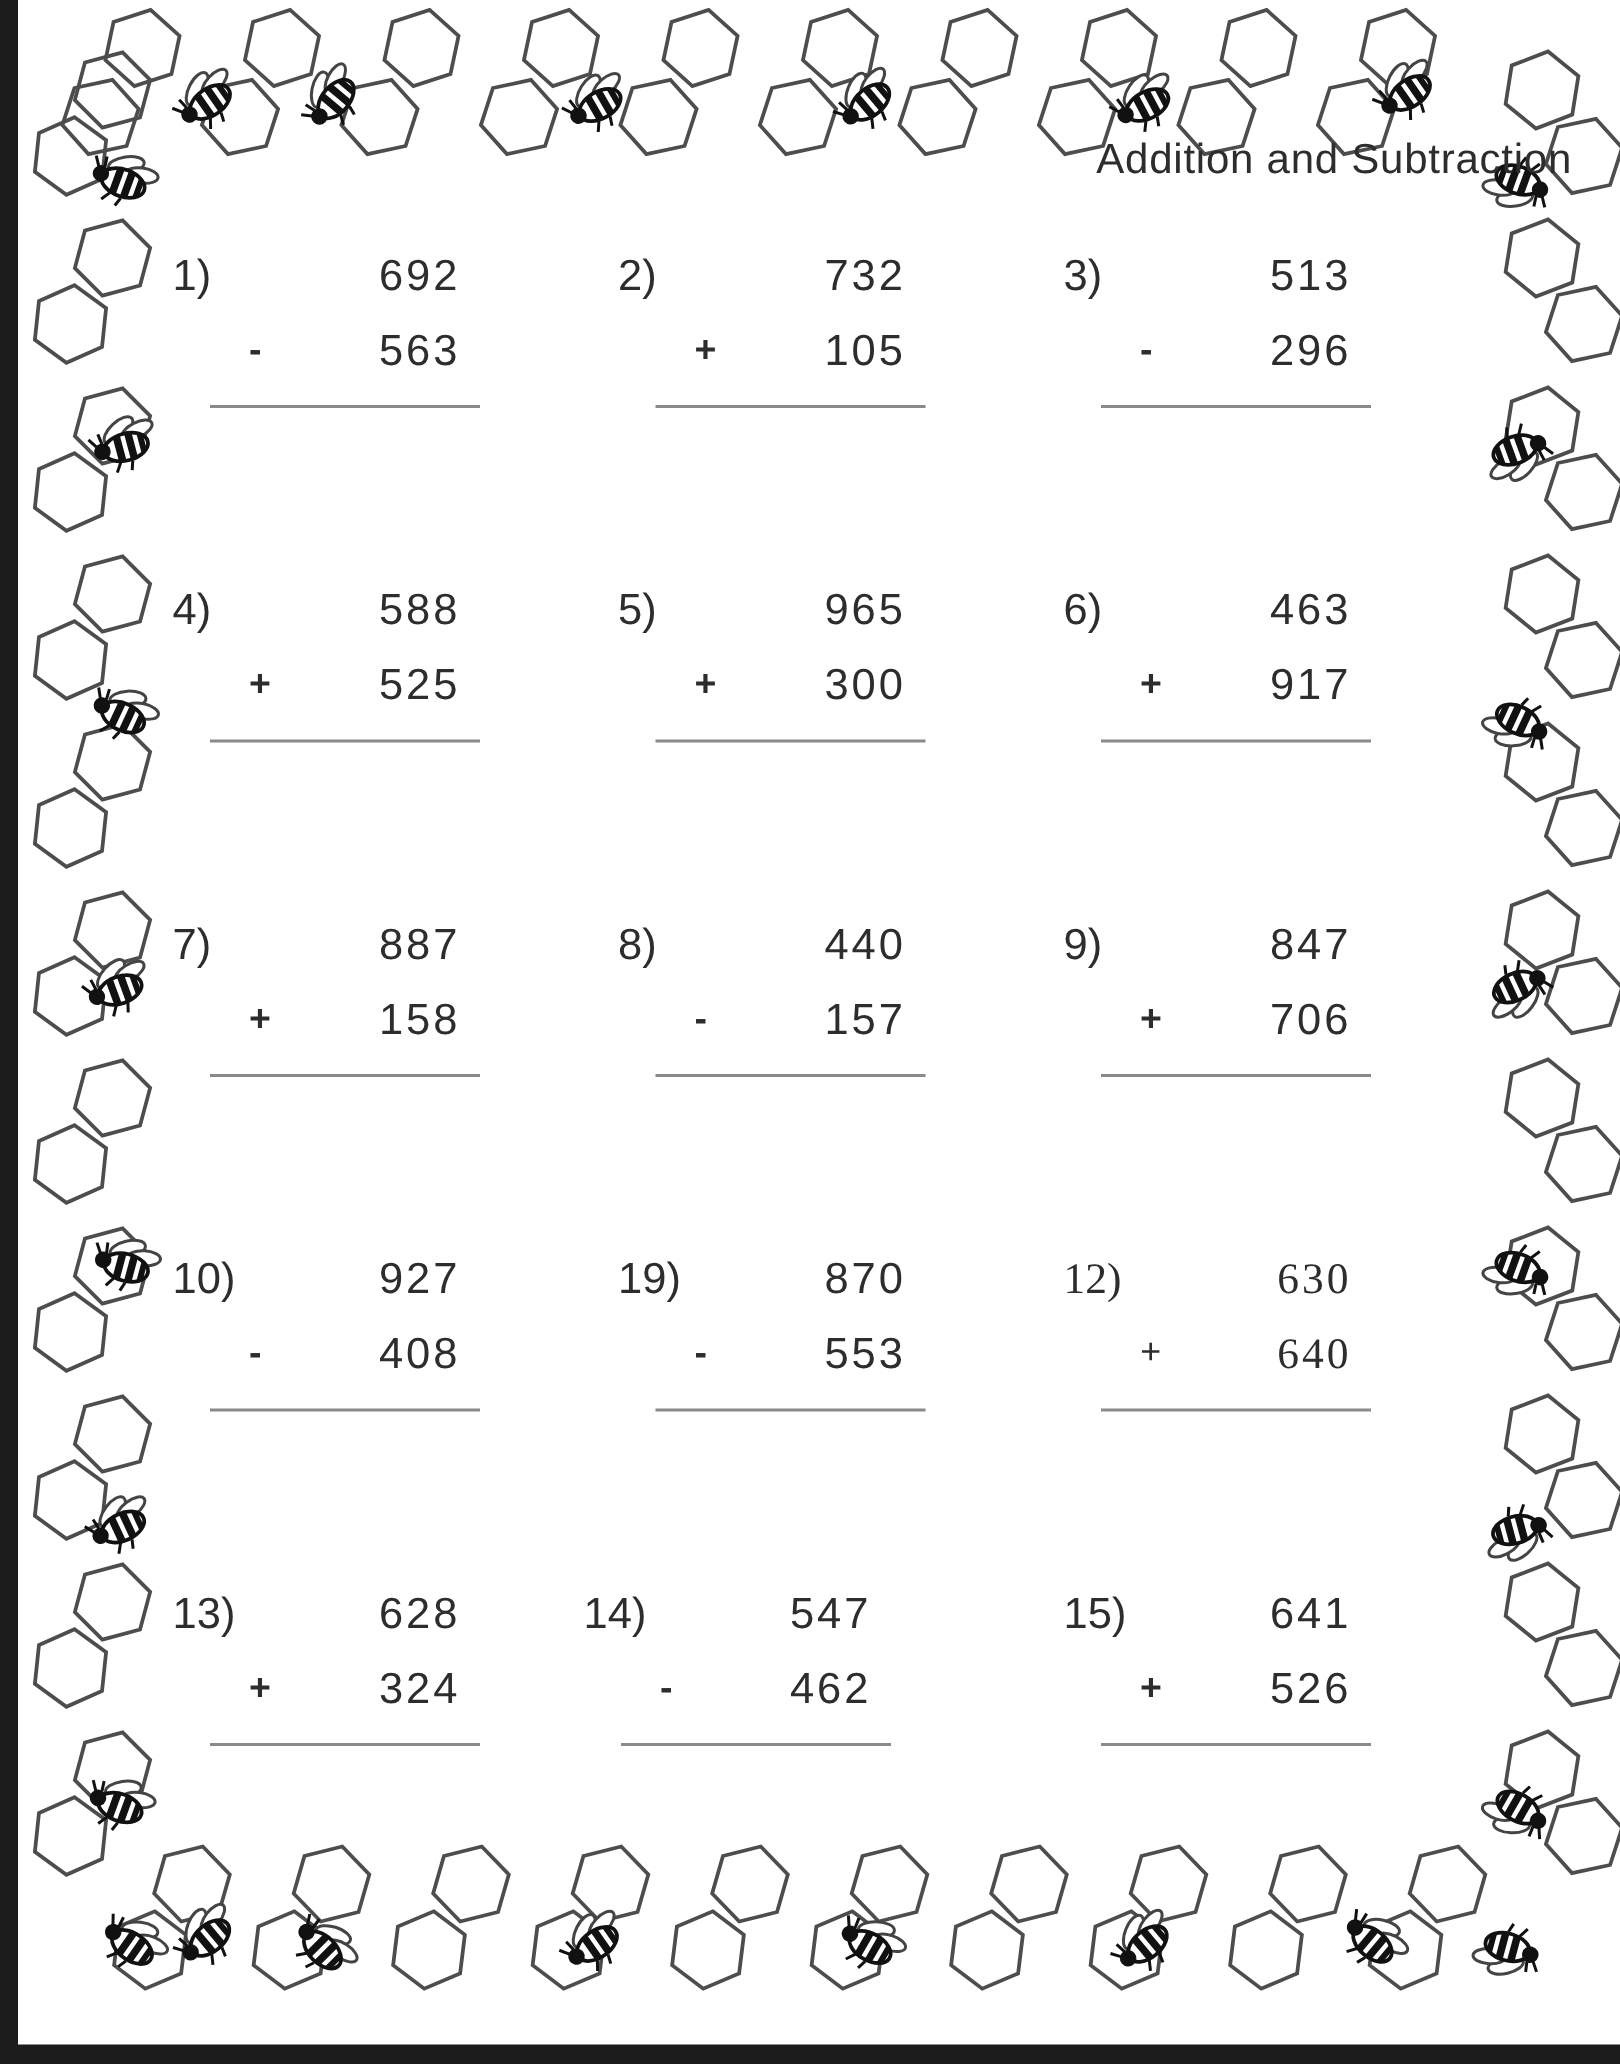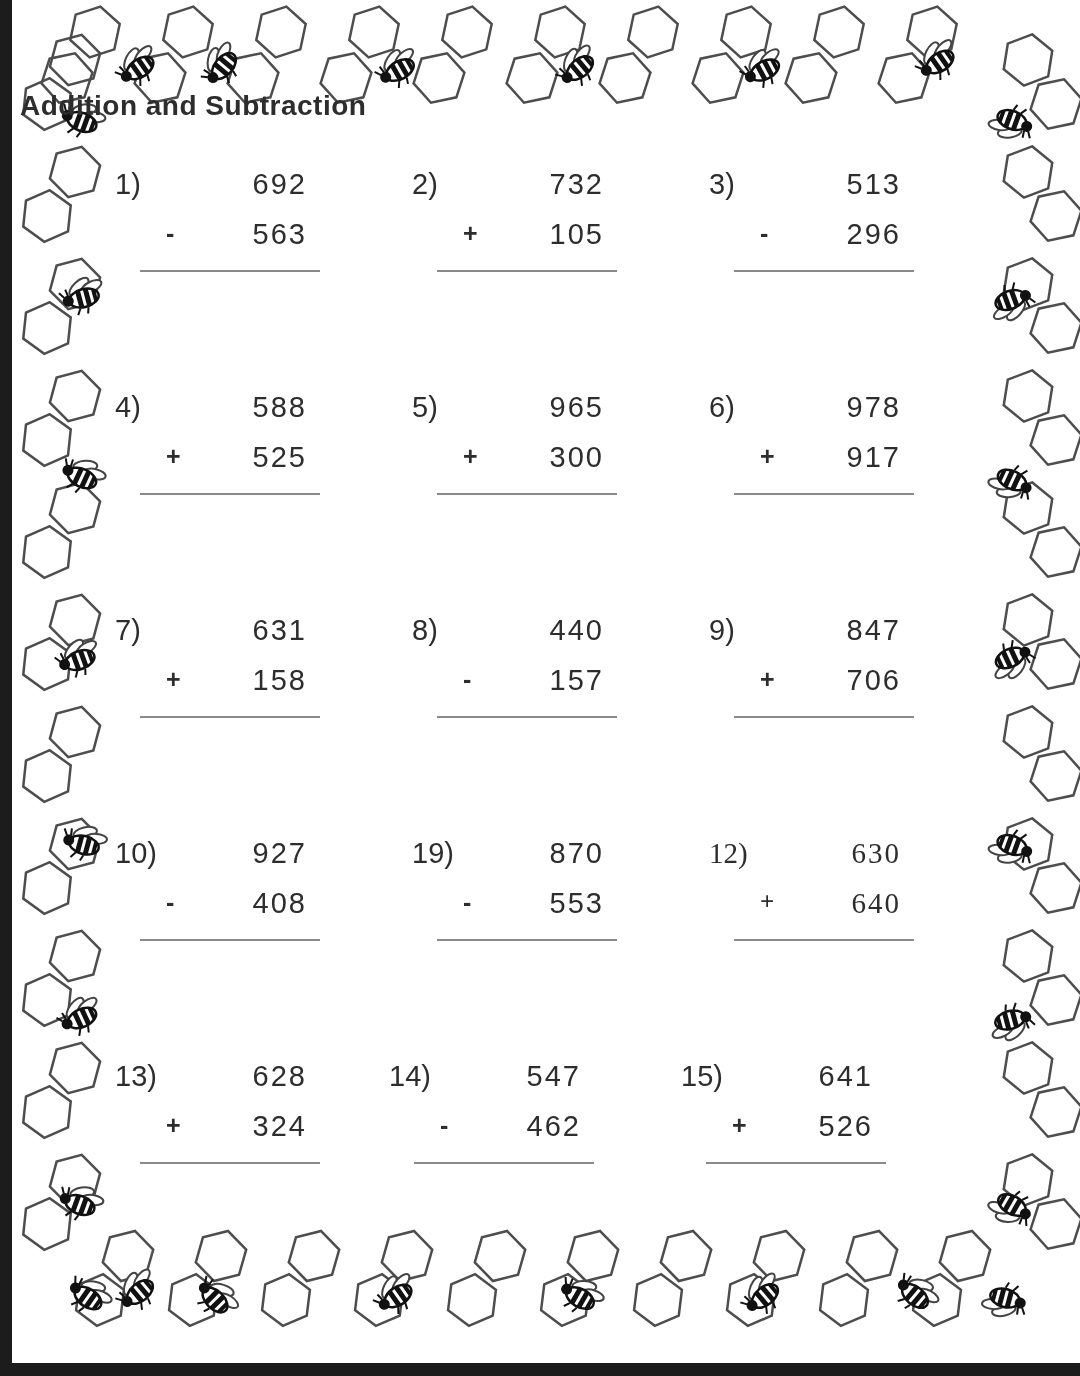--- a/index.html
+++ b/index.html
@@ -12,21 +12,21 @@
   }
   *{margin:0;padding:0;box-sizing:border-box;}
   html,body{width:1080px;height:1376px;overflow:hidden;}
   body{font-family:"Liberation Sans","DejaVu Sans",sans-serif;background:var(--bg);position:relative;}
   .page{position:absolute;left:0;top:0;width:1080px;height:1376px;background:var(--bg);}
   #border-svg{position:absolute;left:0;top:0;width:1080px;height:1376px;pointer-events:none;}
   .edge-left{position:absolute;left:0;top:0;width:12px;height:1376px;background:var(--bar);}
   .edge-bottom{position:absolute;left:0;bottom:0;width:1080px;height:13px;background:var(--bar);}
   .title{
     position:absolute;left:0;top:90px;width:1048px;
-    text-align:left;font-size:28px;font-weight:700;color:var(--text);
+    text-align:right;font-size:28px;font-weight:400;color:var(--text);
     letter-spacing:0.5px;
     padding-left:20px;
   }
   .problem{position:absolute;width:210px;height:135px;font-size:29px;font-weight:500;color:var(--text);}
   .plabel{position:absolute;left:5px;top:5px;}
   .op1{position:absolute;right:13px;top:5px;letter-spacing:2px;}
   .operator{position:absolute;left:56px;top:56px;font-size:25px;font-weight:600;}
   .op2{position:absolute;right:13px;top:55px;letter-spacing:2px;}
   .answer-line{position:absolute;left:30px;top:107px;width:180px;border-top:2px solid var(--line);}
 </style>
@@ -208,28 +208,28 @@
   </div>
       <div class="problem" style="left: 407px; top: 386px;">
     <span class="plabel">5)</span>
     <span class="op1">965</span>
     <span class="operator">+</span>
     <span class="op2">300</span>
     <div class="answer-line"></div>
   </div>
       <div class="problem" style="left: 704px; top: 386px;">
     <span class="plabel">6)</span>
-    <span class="op1">978</span>
+    <span class="op1">463</span>
     <span class="operator">+</span>
     <span class="op2">917</span>
     <div class="answer-line"></div>
   </div>
       <div class="problem" style="left: 110px; top: 609px;">
     <span class="plabel">7)</span>
-    <span class="op1">631</span>
+    <span class="op1">887</span>
     <span class="operator">+</span>
     <span class="op2">158</span>
     <div class="answer-line"></div>
   </div>
       <div class="problem" style="left: 407px; top: 609px;">
     <span class="plabel">8)</span>
     <span class="op1">440</span>
     <span class="operator">-</span>
     <span class="op2">157</span>
     <div class="answer-line"></div>
@@ -269,21 +269,21 @@
     <span class="op2">324</span>
     <div class="answer-line"></div>
   </div>
       <div class="problem" style="left: 384px; top: 1055px;">
     <span class="plabel">14)</span>
     <span class="op1">547</span>
     <span class="operator">-</span>
     <span class="op2">462</span>
     <div class="answer-line"></div>
   </div>
-      <div class="problem" style="left: 676px; top: 1055px; text-align: right;">
+      <div class="problem" style="left: 704px; top: 1055px; text-align: right;">
     <span class="plabel">15)</span>
     <span class="op1">641</span>
     <span class="operator">+</span>
     <span class="op2">526</span>
     <div class="answer-line"></div>
   </div>
     </div>
 
   <div class="edge-left"></div>
   <div class="edge-bottom"></div>

